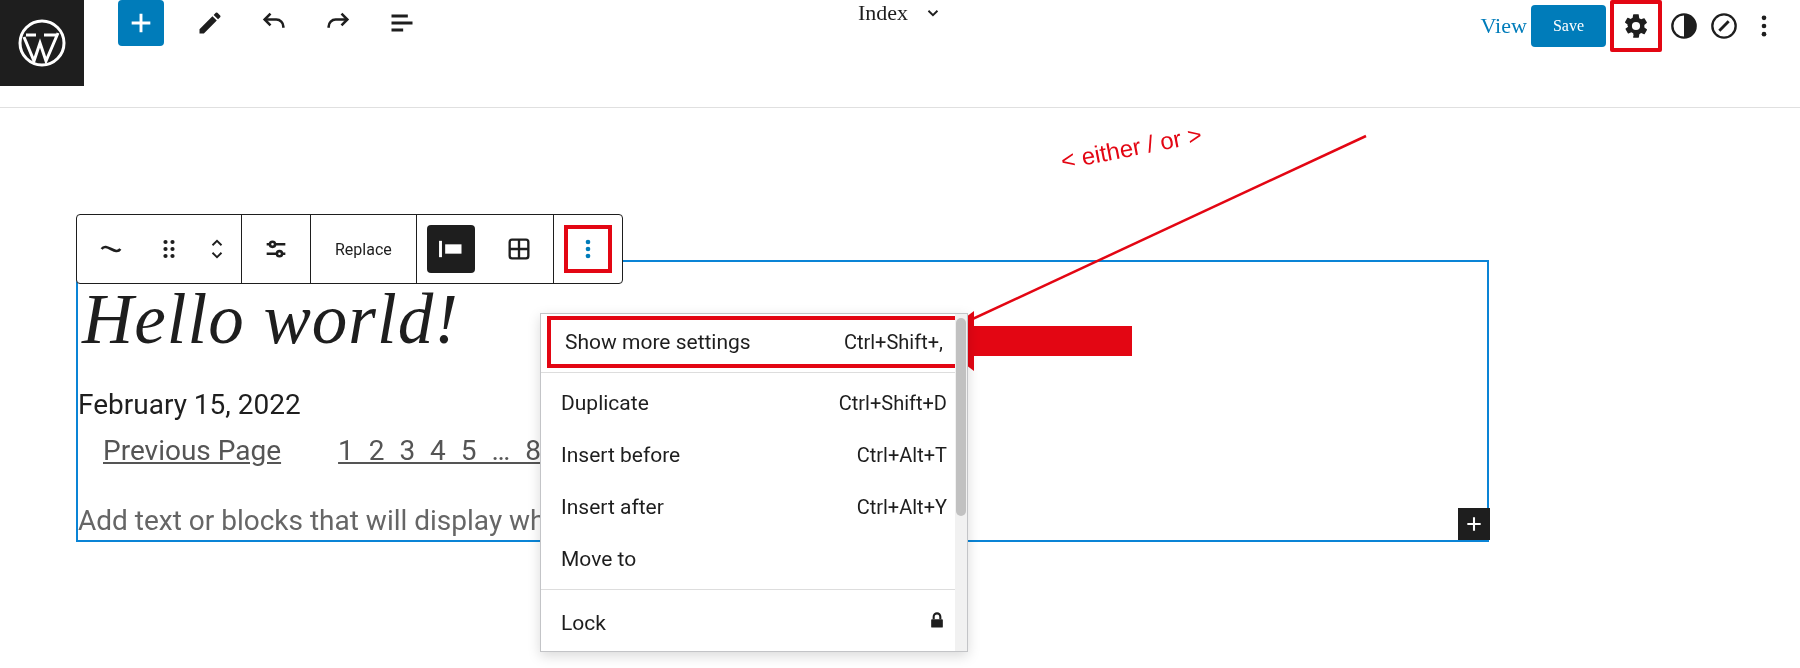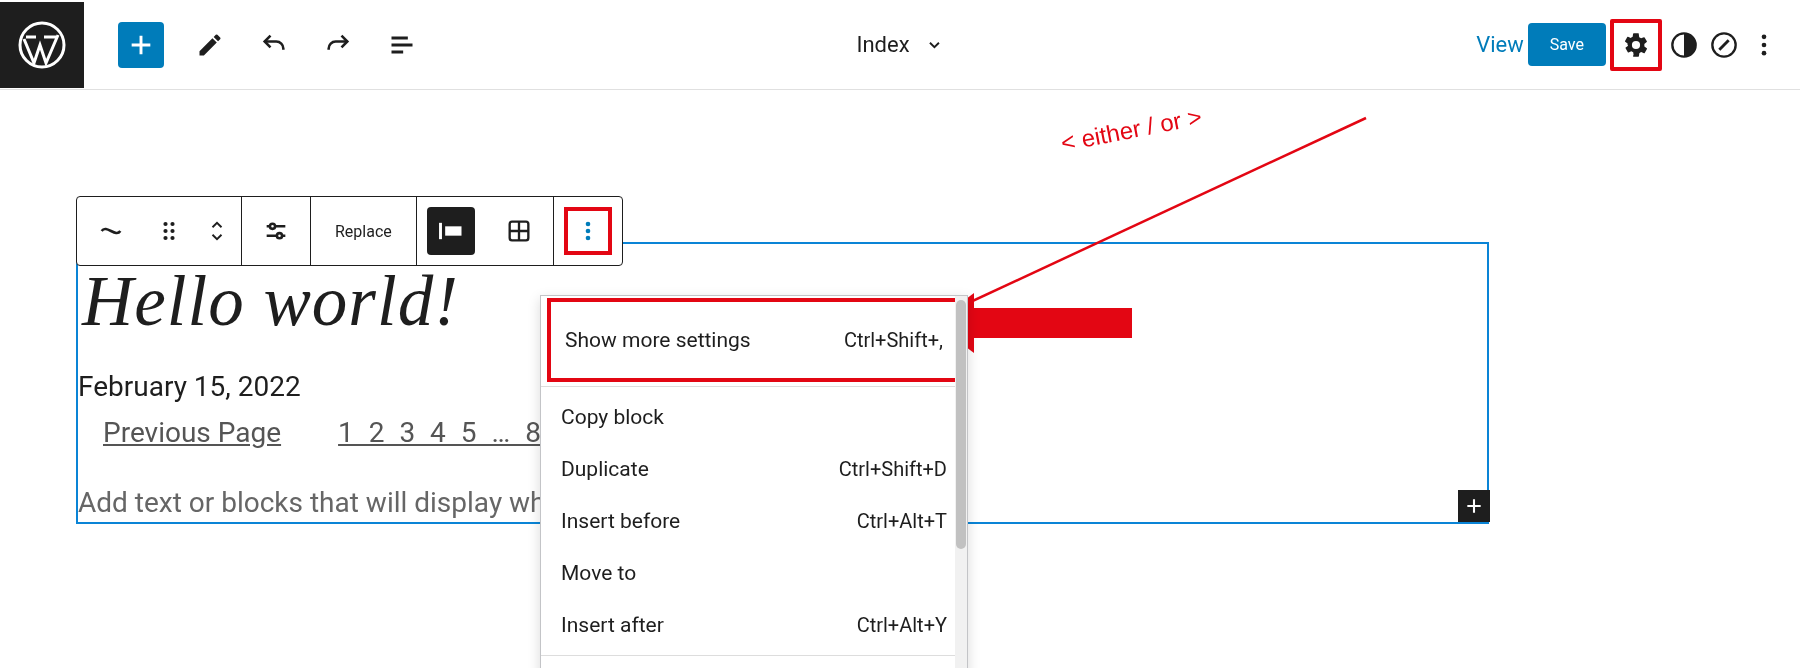--- a/index.html
+++ b/index.html
@@ -1,18 +1,18 @@
 <!DOCTYPE html>
 <html><head>
 <meta charset="utf-8">
 <style>
   * { box-sizing: border-box; margin: 0; padding: 0; }
   body { font-family: -apple-system, BlinkMacSystemFont, "Segoe UI", Roboto, sans-serif; background: #fff; color: #1e1e1e; width: 1800px; height: 668px; overflow: hidden; position: relative; }
 
-  .top-bar { height: 90px; display: flex; align-items: center; border-bottom: 1px solid #e0e0e0; position: relative; }
+  .top-bar { height: 108px; display: flex; align-items: flex-start; border-bottom: 1px solid #e0e0e0; position: relative; font-family: Liberation Serif, serif; }
   .wp-logo { width: 84px; height: 86px; background: #1e1e1e; display: flex; align-items: center; justify-content: center; color: #fff; }
   .wp-logo svg { width: 48px; height: 48px; }
 
   .toolbar-left { display: flex; align-items: center; gap: 28px; margin-left: 34px; }
   .add-btn { width: 46px; height: 46px; background: #007cba; color: #fff; border-radius: 4px; display: flex; align-items: center; justify-content: center; font-size: 30px; line-height: 1; }
   .icon-btn { width: 36px; height: 36px; display: flex; align-items: center; justify-content: center; color: #1e1e1e; }
   .icon-btn svg { width: 28px; height: 28px; }
 
   .center-title { position: absolute; left: 50%; transform: translateX(-50%); display: flex; align-items: center; gap: 16px; font-size: 22px; color: #1e1e1e; }
   .center-title .chev { width: 18px; height: 18px; }
@@ -45,21 +45,21 @@
   .pager span { text-decoration: underline; color: #555; padding-left: 25px;}
   .pager .nums { letter-spacing: 4px; }
   .placeholder { position: absolute; top: 396px; left: 78px; font-size: 28px; color: #666; }
   .add-block-sq { position: absolute; top: 400px; left: 1458px; width: 32px; height: 32px; background: #1e1e1e; color: #fff; display: flex; align-items: center; justify-content: center; font-size: 24px; }
 
   .dropdown { position: absolute; top: 205px; left: 540px; width: 428px; background: #fff; border: 1px solid #c3c4c7; box-shadow: 0 4px 12px rgba(0,0,0,.15); z-index: 10; }
   .dd-item { display: flex; justify-content: space-between; align-items: center; padding: 14px 20px; font-size: 21px; }
   .dd-item .kbd { color: #1e1e1e; font-size: 20px;}
   .dd-sep { height: 1px; background: #ddd; margin: 4px 0; }
   .dd-hl { border: 4px solid #e30613; margin: 2px 6px; }
-  .dd-hl .dd-item { padding: 26px 14px; }
+  .dd-hl .dd-item { padding: 10px 14px; }
   .scrollbar { position: absolute; right: 0; top: 0; bottom: 0; width: 12px; background: #f1f1f1;}
   .scrollbar .thumb { position:absolute; left:1px; right:1px; top: 4px; bottom: 40%; background:#c1c1c1; border-radius:6px;}
 
   .arrow { position: absolute; top: 218px; left: 972px; z-index: 8;}
   .arrow-body { width: 160px; height: 30px; background: #e30613; position: absolute; top: 0; left: 0;}
   .arrow-head { width: 0; height: 0; border-top: 30px solid transparent; border-bottom: 30px solid transparent; border-right: 40px solid #e30613; position: absolute; top: -15px; left: -38px;}
 
   .anno-line { position: absolute; top: 68px; left: 936px; width: 460px; height: 180px; z-index: 7; pointer-events:none;}
   .anno-line svg { width: 100%; height: 100%; overflow: visible;}
   .anno-text { position: absolute; top: 26px; left: 1060px; font-size: 24px; color: #e30613; transform: rotate(-11deg); font-family: Arial, sans-serif; z-index: 8; }
@@ -235,36 +235,33 @@
         <div class="thumb"></div>
       </div>
     <div class="dd-hl">
       <div class="dd-item">
         <span>Show more settings</span>
         <span class="kbd">Ctrl+Shift+,</span>
       </div>
     </div>
     <div class="dd-sep"></div>
     <div class="dd-item">
-      <span>Copy block</span>
-    </div>
-    <div class="dd-item">
       <span>Duplicate</span>
       <span class="kbd">Ctrl+Shift+D</span>
     </div>
     <div class="dd-item">
       <span>Insert before</span>
       <span class="kbd">Ctrl+Alt+T</span>
     </div>
     <div class="dd-item">
-      <span>Move to</span>
-    </div>
-    <div class="dd-item">
       <span>Insert after</span>
       <span class="kbd">Ctrl+Alt+Y</span>
+    </div>
+    <div class="dd-item">
+      <span>Move to</span>
     </div>
     <div class="dd-sep"></div>
     <div class="dd-item">
       <span>Lock</span>
       <span class="lock-ico">
         <svg viewBox="0 0 24 24" fill="currentColor">
             <rect x="5" y="11" width="14" height="10" rx="1"></rect>
             <path d="M8 11V8a4 4 0 0 1 8 0v3" fill="none" stroke="currentColor" stroke-width="2.5"></path>
           </svg>
       </span>

